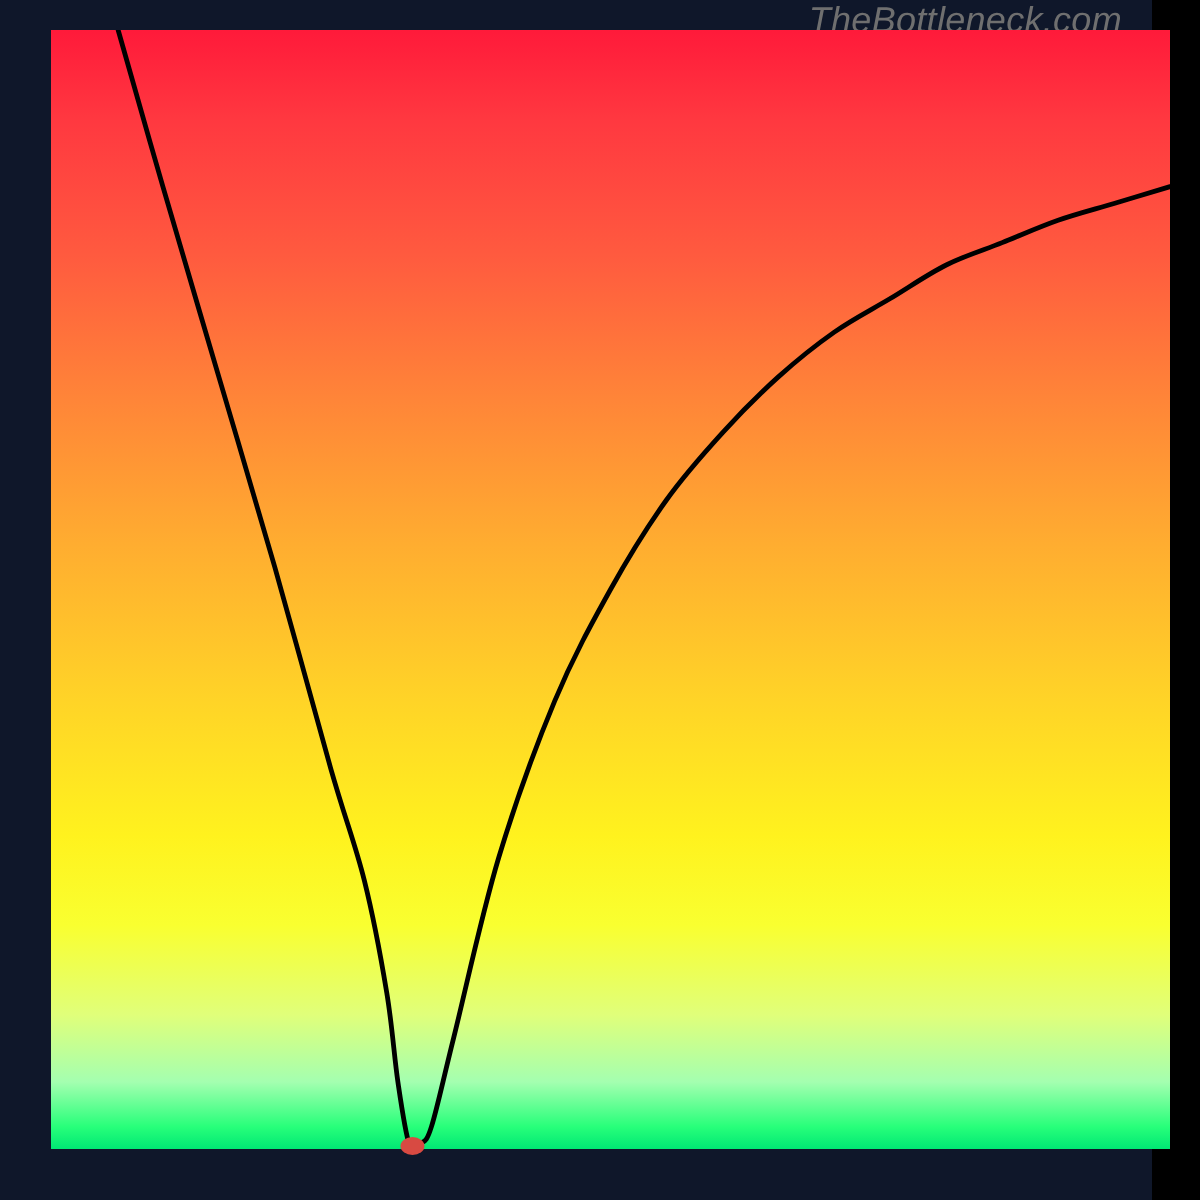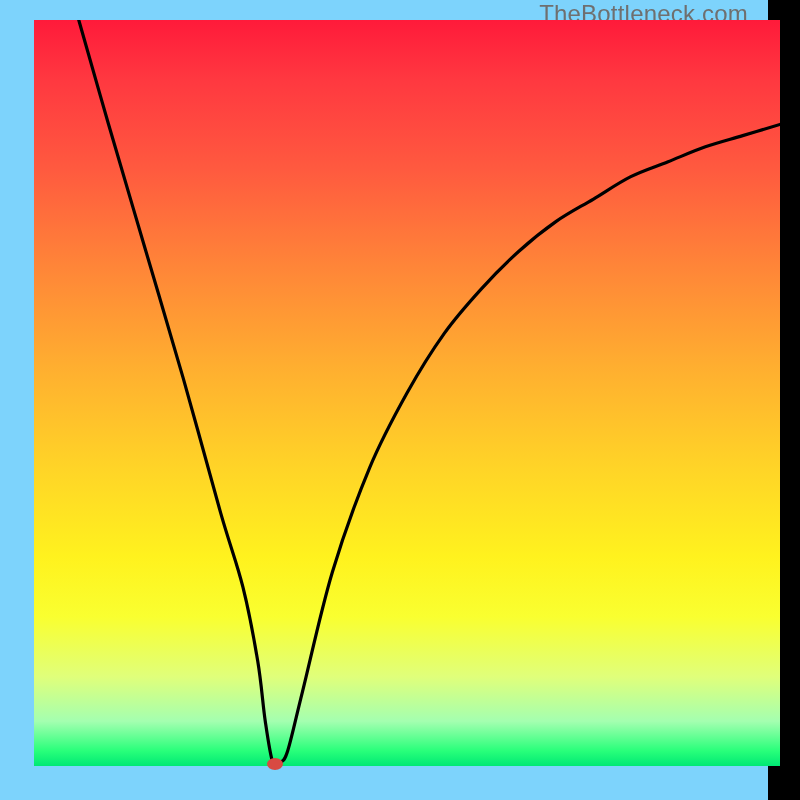--- a/index.html
+++ b/index.html
@@ -7,21 +7,22 @@
     padding: 0;
     width: 800px;
     height: 800px;
     background: #000;
     overflow: hidden;
   }
   .container {
     position: relative;
     width: 768px;
     height: 800px;
-    background: #7dd3fc;
+    background: #0f172a;
+    font-style: italic;
   }
   .plot-area {
     position: absolute;
     left: 34px;
     top: 20px;
     width: 746px;
     height: 746px;
     background: linear-gradient(to bottom,
       #ff1a3a 0%,
       #ff3840 8%,

